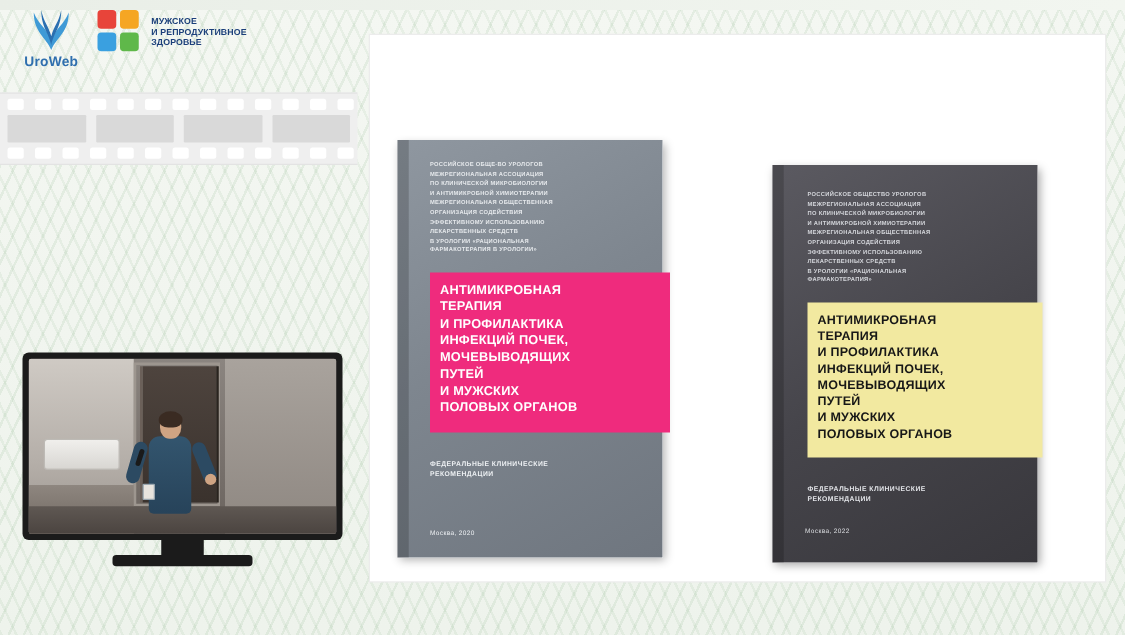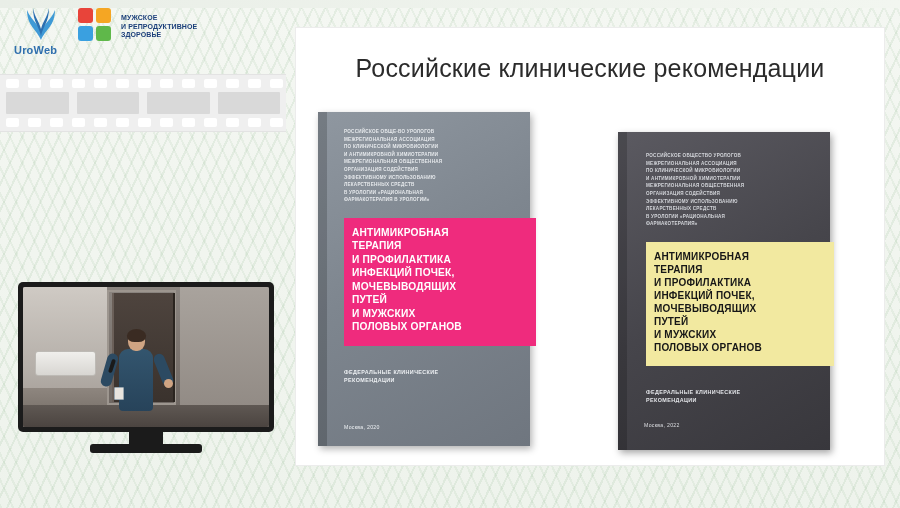--- a/index.html
+++ b/index.html
@@ -31,20 +31,21 @@
     background: linear-gradient(90deg, #e9eee7, #f2f6f0);
   }
 
   
   .logo-uroweb {
     position: absolute;
     left: 14px;
     top: 6px;
     width: 54px;
     height: 56px;
+    text-align: center;
   }
   .logo-uroweb svg { display: block; margin: 0 auto; }
   .logo-uroweb .uw-text {
     font-size: 11px;
     font-weight: bold;
     color: #2f6fae;
     letter-spacing: 0.2px;
     margin-top: -2px;
   }
 
@@ -430,21 +431,20 @@
           <div class="hand"></div>
         </div>
       </div>
     </div>
   </div>
   <div class="monitor-neck"></div>
   <div class="monitor-base"></div>
 </div>
 
 <div class="slide">
-  <div class="slide-title">Российские клинические рекомендации</div>
 
   <div class="book book-a">
     <div class="book-spine"></div>
     <div class="pub-lines">
       <div>РОССИЙСКОЕ ОБЩЕ-ВО УРОЛОГОВ</div>
       <div>МЕЖРЕГИОНАЛЬНАЯ АССОЦИАЦИЯ</div>
       <div>ПО КЛИНИЧЕСКОЙ МИКРОБИОЛОГИИ</div>
       <div>И АНТИМИКРОБНОЙ ХИМИОТЕРАПИИ</div>
       <div>МЕЖРЕГИОНАЛЬНАЯ ОБЩЕСТВЕННАЯ</div>
       <div>ОРГАНИЗАЦИЯ СОДЕЙСТВИЯ</div>

